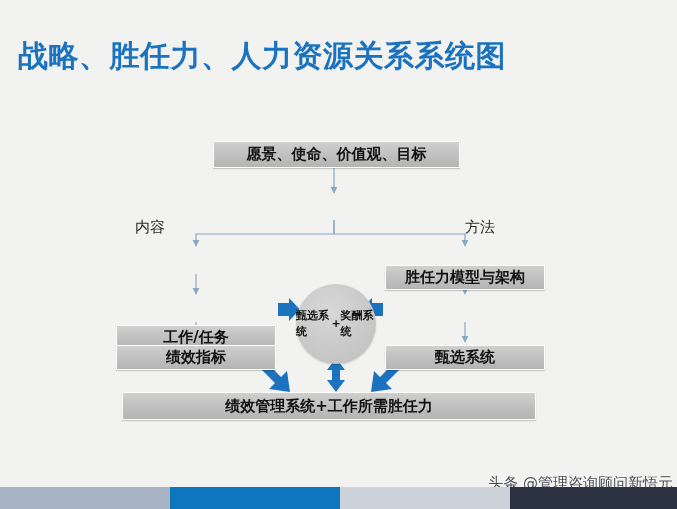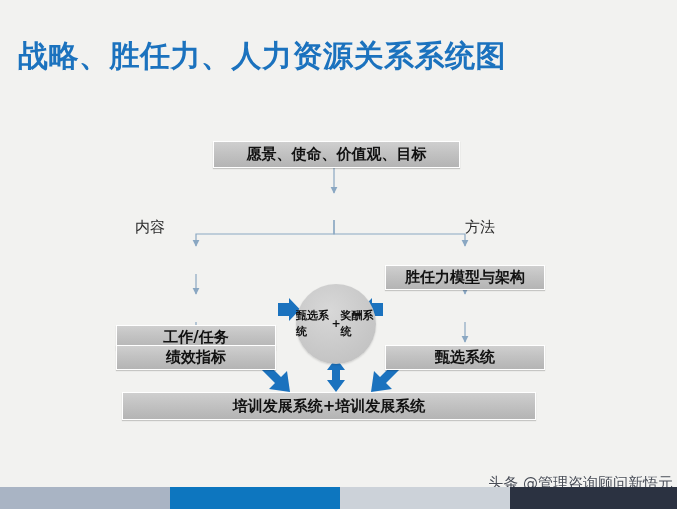--- a/index.html
+++ b/index.html
@@ -149,21 +149,21 @@
 
   <div class="gbox" id="box-model">胜任力模型与架构</div>
   <div class="gbox" id="box-behavior">甄选系统</div>
 
   <div class="circle">
     <span>甄选系统</span>
     <span class="plus">+</span>
     <span>奖酬系统</span>
   </div>
 
-  <div class="gbox" id="box-bottom">培训发展系统+培训发展系统</div>
+  <div class="gbox" id="box-bottom">绩效管理系统+工作所需胜任力</div>
 
   <div class="watermark">头条 @管理咨询顾问新悟元</div>
 
   <div class="footbar" id="fb1"></div>
   <div class="footbar" id="fb2"></div>
   <div class="footbar" id="fb3"></div>
   <div class="footbar" id="fb4"></div>
 
 </div>
 

